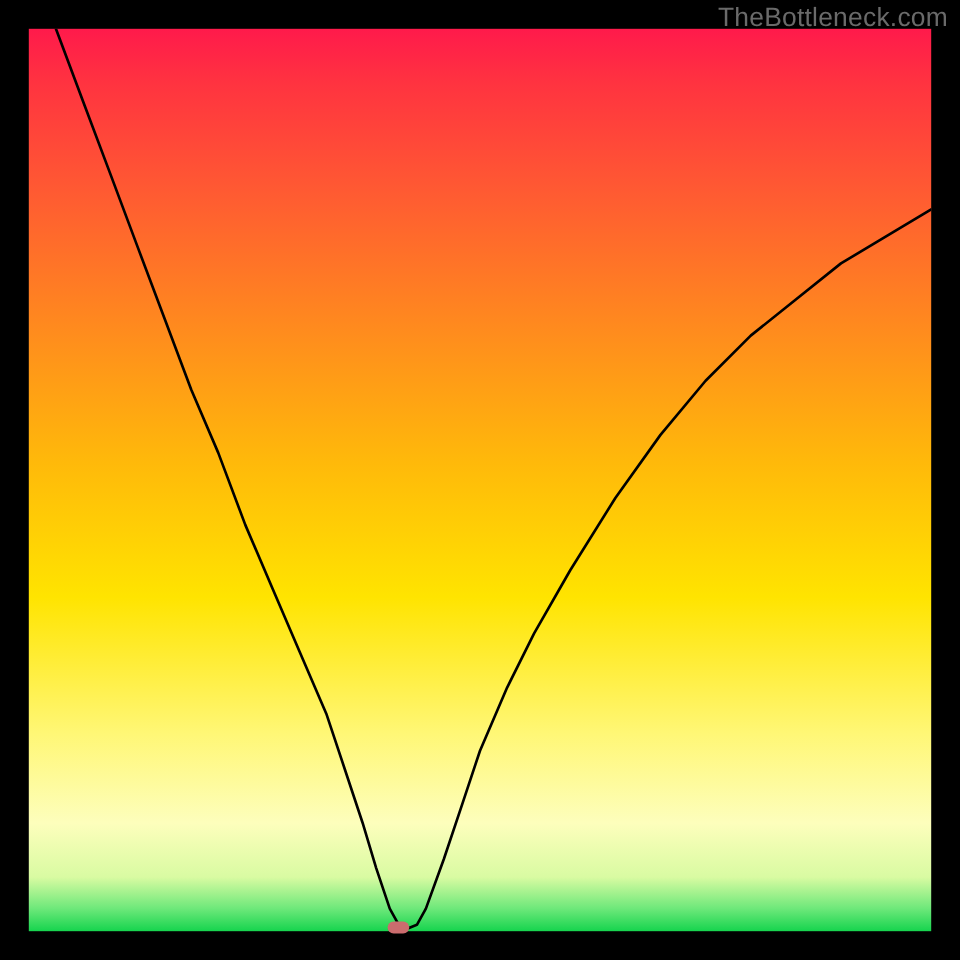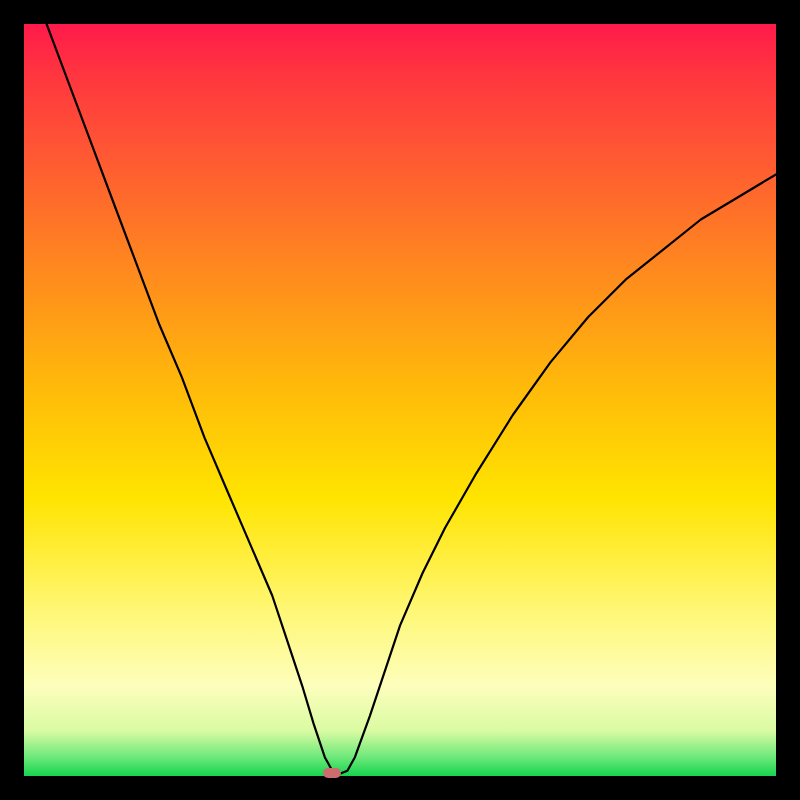--- a/index.html
+++ b/index.html
@@ -71,14 +71,15 @@
 
     <svg class="curve" viewBox="0 0 752 752" preserveAspectRatio="none">
 
       <path id="curve-path" d="M22.6 0.0 L45.1 60.2 L67.7 120.3 L90.2 180.5 L112.8 240.6 L135.4 300.8 L157.9 353.4 L180.5 413.6 L203.0 466.2 L225.6 518.9 L248.2 571.5 L263.2 616.6 L278.2 661.8 L289.5 699.4 L300.8 733.2 L308.3 746.7 L315.8 749.7 L323.4 746.7 L330.9 733.2 L345.9 691.8 L361.0 646.7 L376.0 601.6 L398.6 549.0 L421.1 503.8 L451.2 451.2 L488.8 391.0 L526.4 338.4 L564.0 293.3 L601.6 255.7 L639.2 225.6 L676.8 195.5 L714.4 173.0 L752.0 150.4" fill="none" stroke="#000" stroke-width="2.2" stroke-linejoin="round" stroke-linecap="round"></path>
     </svg>
 
     <div class="marker" id="opt-marker" style="left: 299.32px; top: 743.992px; background: rgb(203, 108, 110);"></div>
 
   </div>
 
+  <div class="watermark">TheBottleneck.com</div>
 
 </div>
 
 </body></html>

